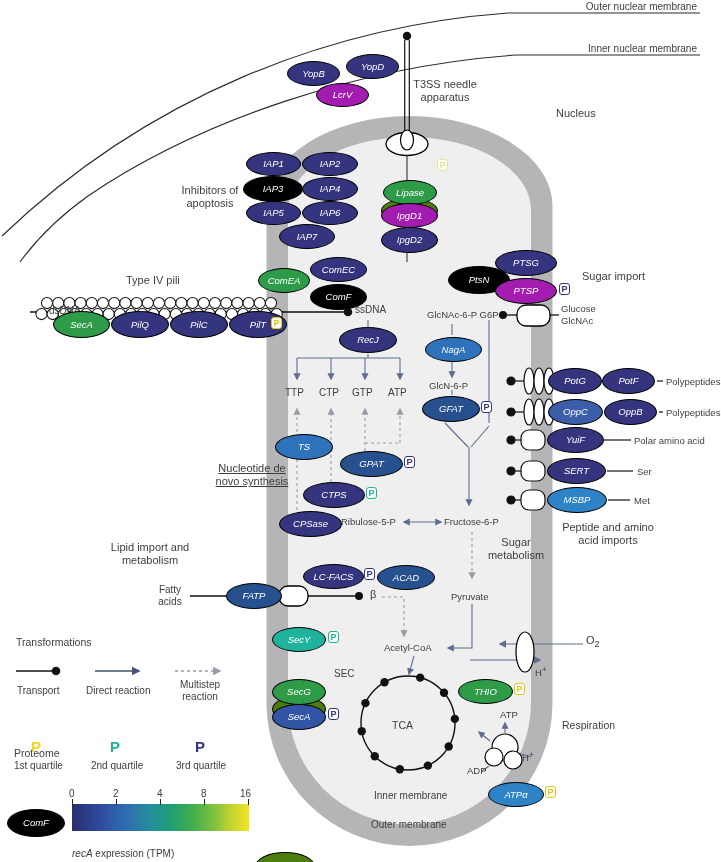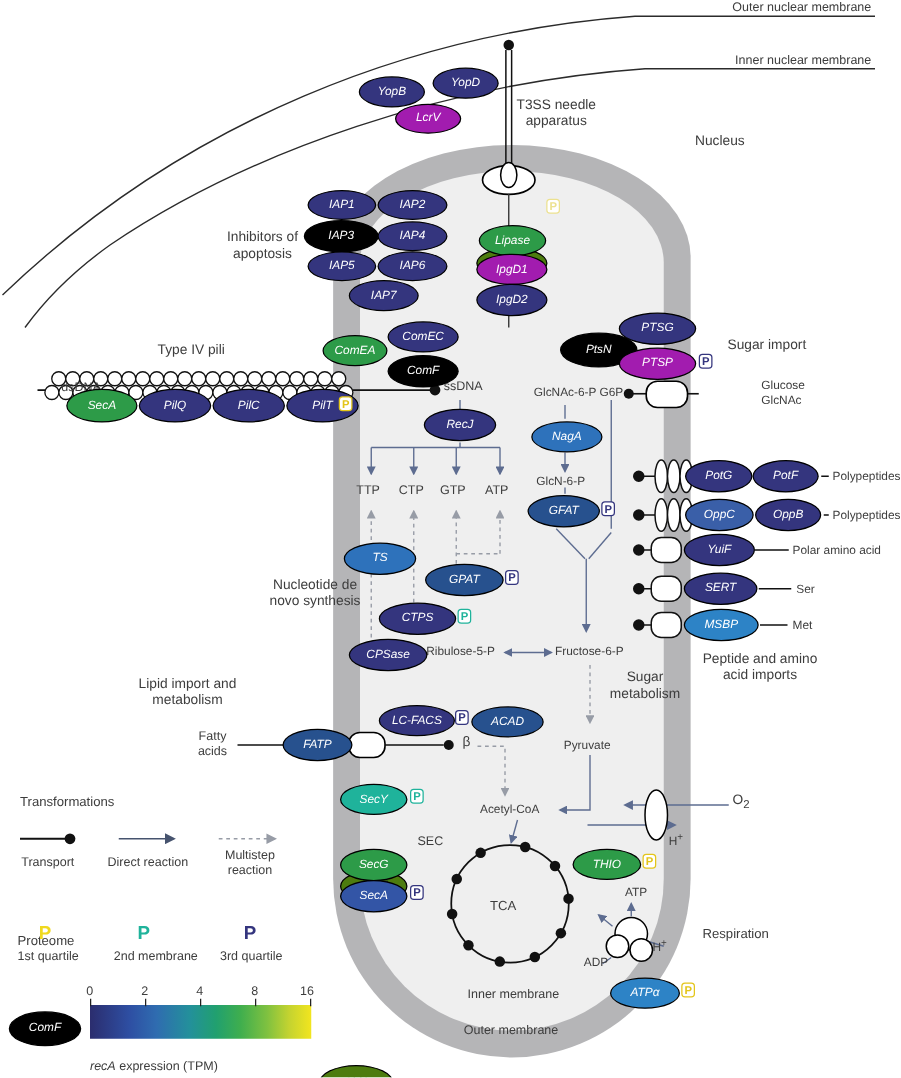--- a/index.html
+++ b/index.html
@@ -240,28 +240,28 @@
 <div class="lbl s11 c" style="left:404px;top:78px;width:82px;">T3SS needle
 apparatus</div>
 <div class="lbl s11" style="left:556px;top:107px;">Nucleus</div>
 <div class="lbl s11 c" style="left:172px;top:184px;width:76px;">Inhibitors of
 apoptosis</div>
 <div class="lbl s11" style="left:126px;top:274px;">Type IV pili</div>
 <div class="lbl s10" style="left:1px;top:305px;margin-left:48px;">dsDNA</div>
 <div class="lbl s10" style="left:355px;top:304px;">ssDNA</div>
 <div class="lbl s11" style="left:582px;top:270px;">Sugar import</div>
 <div class="lbl s9" style="left:427px;top:309px;">GlcNAc-6-P G6P</div>
-<div class="lbl s9" style="left:561px;top:303px;margin-left:48px;">Glucose
+<div class="lbl s9" style="left:561px;top:303px;">Glucose
 GlcNAc</div>
 <div class="lbl s9" style="left:429px;top:380px;">GlcN-6-P</div>
 <div class="lbl s10" style="left:285px;top:387px;">TTP</div>
 <div class="lbl s10" style="left:319px;top:387px;">CTP</div>
 <div class="lbl s10" style="left:352px;top:387px;">GTP</div>
 <div class="lbl s10" style="left:388px;top:387px;">ATP</div>
-<div class="lbl s11 c" style="left:210px;top:462px;width:84px;">Nucleotide de
+<div class="lbl s11 c" style="left:210px;top:462px;width:84px;text-decoration:underline;">Nucleotide de
 novo synthesis</div>
 <div class="lbl s9" style="left:341px;top:516px;">Ribulose-5-P</div>
 <div class="lbl s9" style="left:444px;top:516px;">Fructose-6-P</div>
 <div class="lbl s11 c" style="left:483px;top:536px;width:66px;">Sugar
 metabolism</div>
 <div class="lbl s9" style="left:666px;top:376px;">Polypeptides</div>
 <div class="lbl s9" style="left:666px;top:407px;">Polypeptides</div>
 <div class="lbl s9" style="left:634px;top:435px;">Polar amino acid</div>
 <div class="lbl s9" style="left:637px;top:466px;">Ser</div>
 <div class="lbl s9" style="left:634px;top:495px;">Met</div>
@@ -271,38 +271,38 @@
 metabolism</div>
 <div class="lbl s10 c" style="left:150px;top:584px;width:40px;">Fatty
 acids</div>
 <div class="lbl s11" style="left:370px;top:588px;">β</div>
 <div class="lbl s9" style="left:451px;top:591px;">Pyruvate</div>
 <div class="lbl s9" style="left:384px;top:642px;">Acetyl-CoA</div>
 <div class="lbl s10" style="left:334px;top:668px;">SEC</div>
 <div class="lbl s105" style="left:392px;top:719px;">TCA</div>
 <div class="lbl s11" style="left:586px;top:634px;"><span>O</span><sub>2</sub></div>
 <div class="lbl s9" style="left:535px;top:665px;"><span>H</span><sup>+</sup></div>
-<div class="lbl s105" style="left:562px;top:741px;">Respiration</div>
+<div class="lbl s105" style="left:562px;top:719px;">Respiration</div>
 <div class="lbl s9" style="left:500px;top:709px;">ATP</div>
 <div class="lbl s9" style="left:467px;top:765px;">ADP</div>
 <div class="lbl s9" style="left:522px;top:750px;"><span>H</span><sup>+</sup></div>
 <div class="lbl s10" style="left:374px;top:790px;">Inner membrane</div>
 <div class="lbl s10" style="left:371px;top:819px;">Outer membrane</div>
 
 <div class="lbl s105" style="left:16px;top:636px;">Transformations</div>
 <div class="lbl s10" style="left:17px;top:685px;">Transport</div>
 <div class="lbl s10" style="left:86px;top:685px;">Direct reaction</div>
 <div class="lbl s10 c" style="left:168px;top:679px;width:64px;">Multistep
 reaction</div>
 <div class="lbl s105" style="left:14px;top:714px;margin-top:33px;">Proteome</div>
 <div class="plg y" style="left:31px;top:738px;">P</div>
 <div class="plg t" style="left:110px;top:738px;">P</div>
 <div class="plg n" style="left:195px;top:738px;">P</div>
 <div class="lbl s10" style="left:14px;top:760px;">1st quartile</div>
-<div class="lbl s10" style="left:91px;top:760px;">2nd membrane</div>
+<div class="lbl s10" style="left:91px;top:760px;">2nd quartile</div>
 <div class="lbl s10" style="left:176px;top:760px;">3rd quartile</div>
 
 <div id="scalebar"></div>
 <div class="tick" style="left:72px;"></div>
 <div class="tick" style="left:116px;"></div>
 <div class="tick" style="left:160px;"></div>
 <div class="tick" style="left:204px;"></div>
 <div class="tick" style="left:248px;"></div>
 <div class="lbl s10" style="left:69px;top:788px;">0</div>
 <div class="lbl s10" style="left:113px;top:788px;">2</div>

